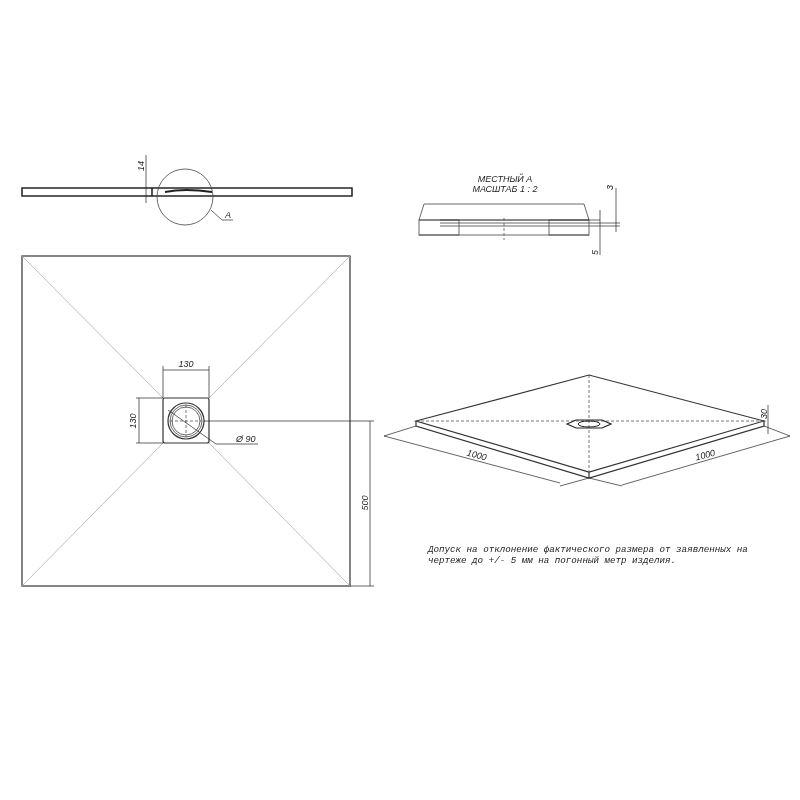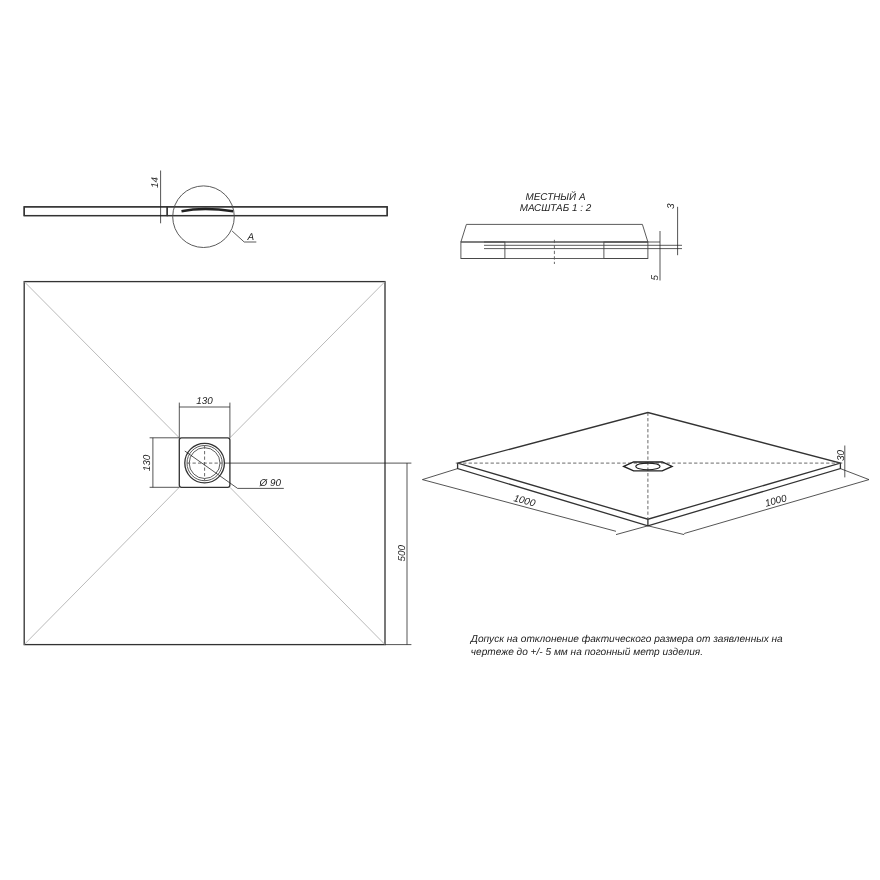--- a/index.html
+++ b/index.html
@@ -4,21 +4,21 @@
 <style>
   html, body { margin: 0; padding: 0; background: #ffffff; }
   body { width: 800px; height: 800px; overflow: hidden; position: relative; font-family: "Liberation Sans", sans-serif; }
   svg { position: absolute; left: 0; top: 0; }
   .ol { stroke: #333; stroke-width: 1.2; fill: none; }
   .thin { stroke: #444; stroke-width: 0.8; fill: none; }
   .diag { stroke: #b0b0b0; stroke-width: 0.8; fill: none; }
   .dash { stroke: #555; stroke-width: 0.8; fill: none; stroke-dasharray: 3 2; }
   .dim { stroke: #222; stroke-width: 0.7; fill: none; }
   .txt { font-family: "Liberation Sans", sans-serif; font-style: italic; font-size: 9px; fill: #222; }
-  .note { position: absolute; left: 428px; top: 576px; width: 320px; font-family: Liberation Sans, sans-serif; font-style: italic; font-size: 9.2px; line-height: 11px; color: #222; }
+  .note { position: absolute; left: 428px; top: 544px; width: 320px; font-family: Liberation Mono, monospace; font-style: italic; font-size: 9.2px; line-height: 11px; color: #222; }
 </style>
 </head>
 <body>
 
 <svg width="800" height="800" viewBox="0 0 800 800">
   <defs>
     <pattern id="cross" width="8" height="8" patternUnits="userSpaceOnUse">
       <path d="M0,0 L8,8 M8,0 L0,8" stroke="#555" stroke-width="0.6"></path>
     </pattern>
     <pattern id="hatch" width="6" height="6" patternUnits="userSpaceOnUse">

